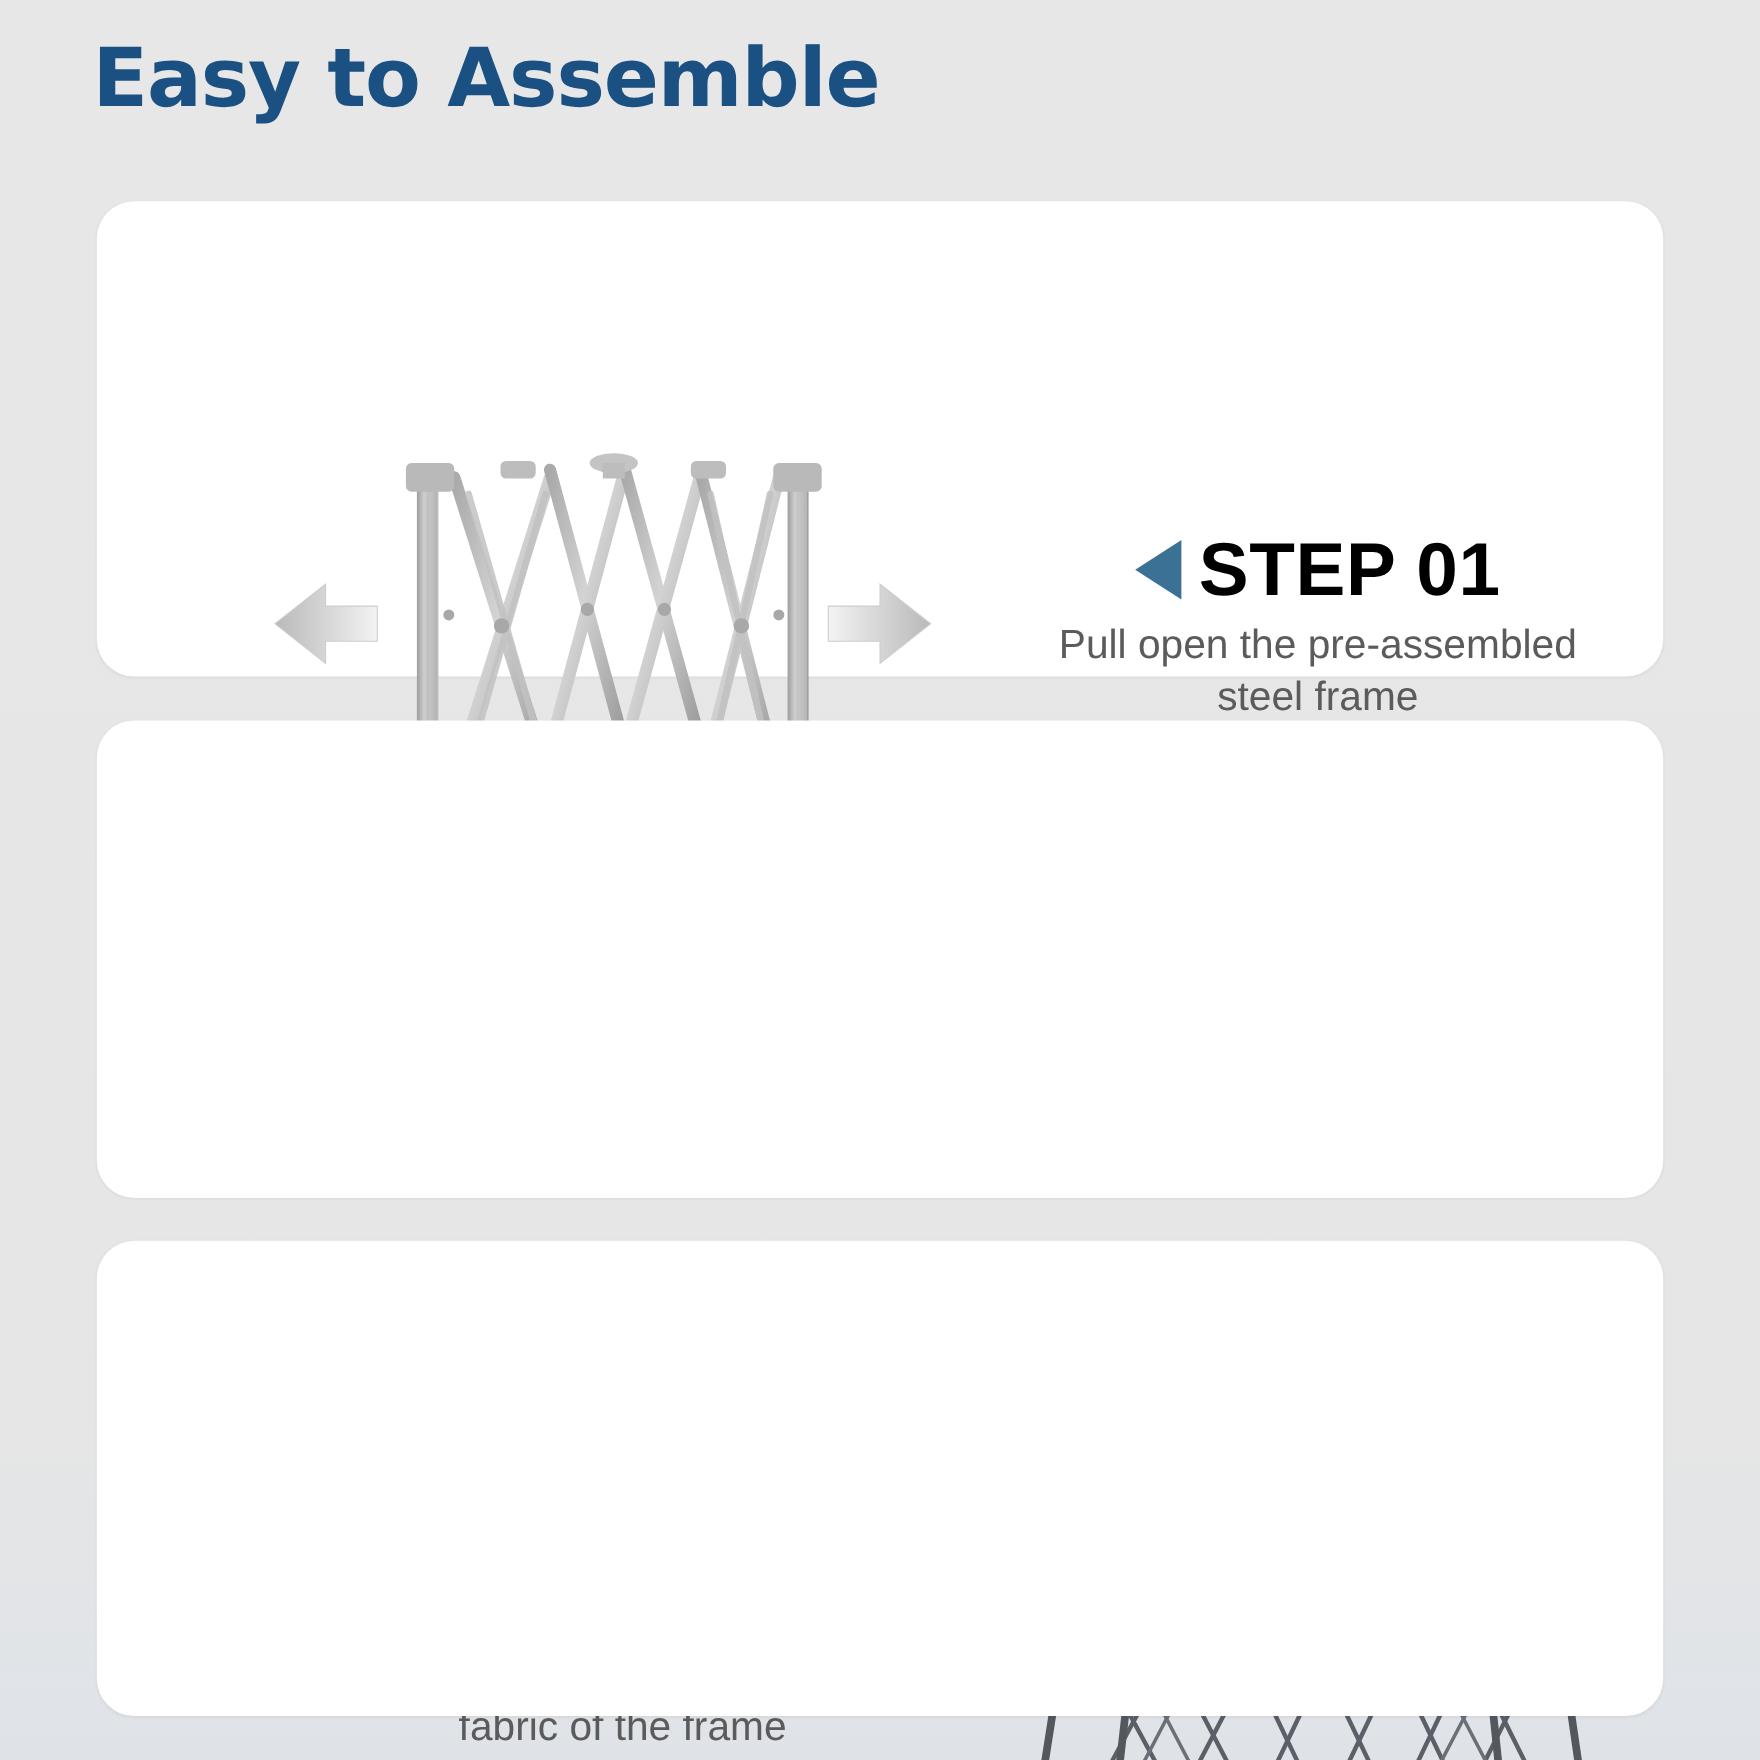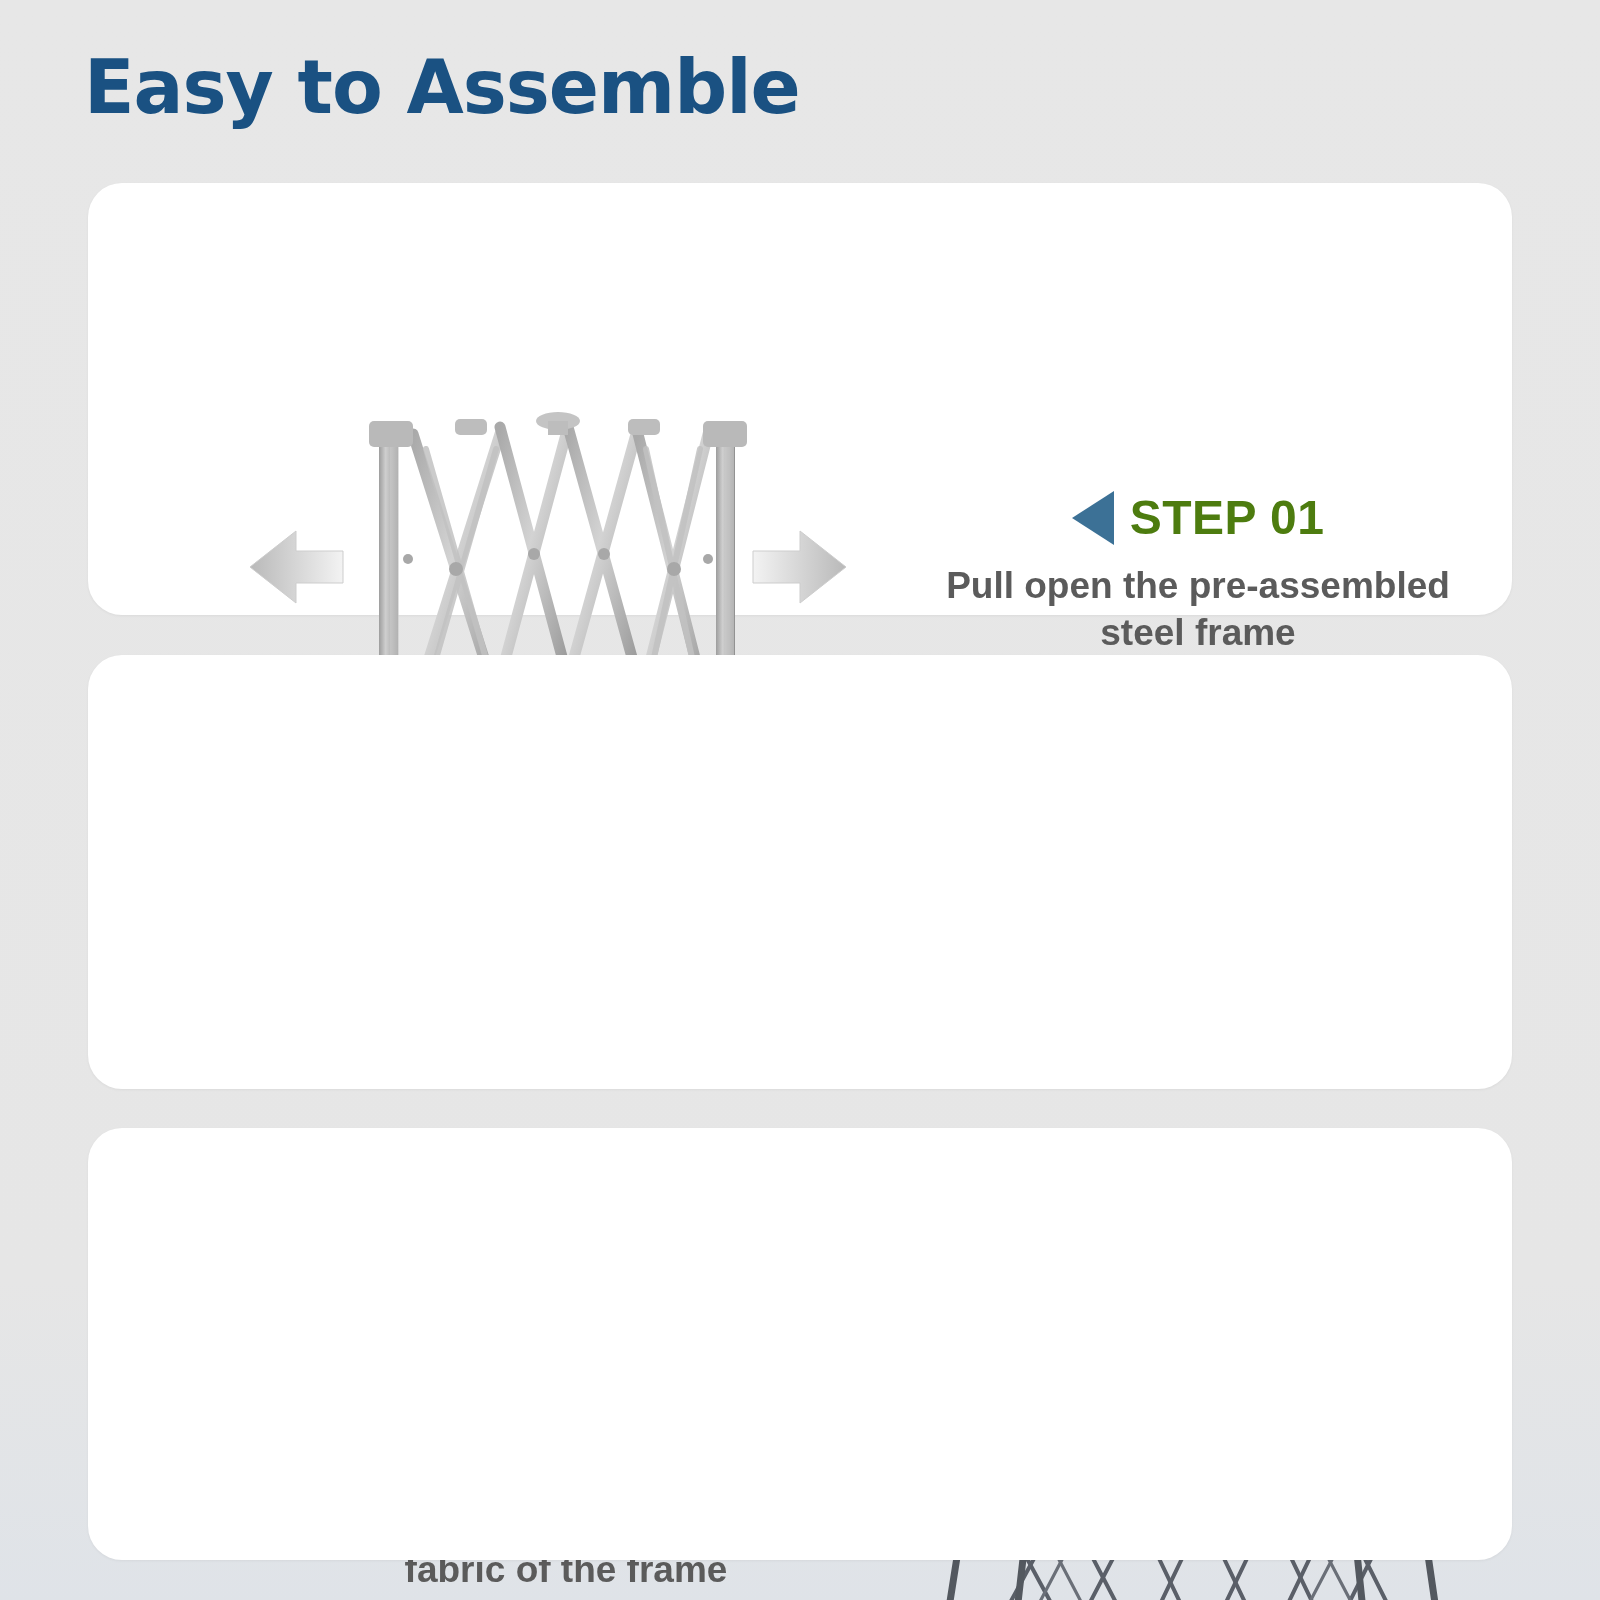--- a/index.html
+++ b/index.html
@@ -8,50 +8,50 @@
     background:#e6e6e6;
     font-family:"Liberation Sans", sans-serif;
     overflow:hidden;
     position:relative;
   }
   .page{
     position:absolute;inset:0;
     background:linear-gradient(180deg,#e7e7e7 0%,#e6e6e6 80%,#dfe3e8 100%);
   }
   .headline{
-    position:absolute;left:84px;top:44px;
+    position:absolute;left:84px;top:28px;
     font-size:74px;font-weight:700;letter-spacing:-1px;
     color:#1a5182;
     font-family:"DejaVu Sans","Liberation Sans",sans-serif;
     white-space:nowrap;
   }
   .card{
     position:absolute;left:88px;width:1424px;
     background:#ffffff;border-radius:34px;
     box-shadow:0 1px 3px rgba(0,0,0,.05);
   }
   #card-1{top:183px;height:432px;}
   #card-2{top:655px;height:434px;}
   #card-3{top:1128px;height:432px;}
 
   .step-block{position:absolute;text-align:center;}
   .step-head{
     display:flex;align-items:center;justify-content:center;gap:16px;
     height:60px;
   }
   .step-title{
-    font-size:48px;font-weight:700;color:#4d7c0f;letter-spacing:.5px;
+    font-size:68px;font-weight:700;color:#000000;letter-spacing:.5px;
     line-height:1;white-space:nowrap;
   }
   .tri{width:0;height:0;flex:0 0 auto;}
   .tri-left{border-top:27px solid transparent;border-bottom:27px solid transparent;border-right:42px solid #3c7196;}
   .tri-right{border-top:27px solid transparent;border-bottom:27px solid transparent;border-left:42px solid #3c7196;}
   .step-desc{
     margin-top:14px;font-size:37px;color:#5b5b5b;line-height:1.28;
-    font-weight:700;
+    font-weight:400;
   }
 
   
   #step-block-1{left:790px;top:305px;width:640px;}
   #step-block-2{left:168px;top:770px;width:620px;}
 
   
   .illus{position:absolute;}
   #illus-1{left:150px;top:196px;width:620px;height:400px;}
   #illus-2{left:760px;top:680px;width:680px;height:390px;}

